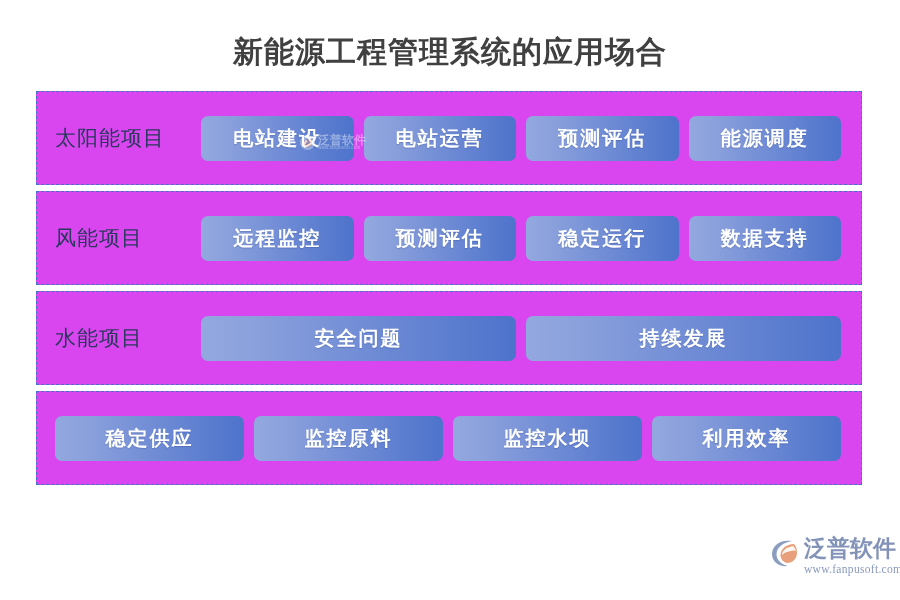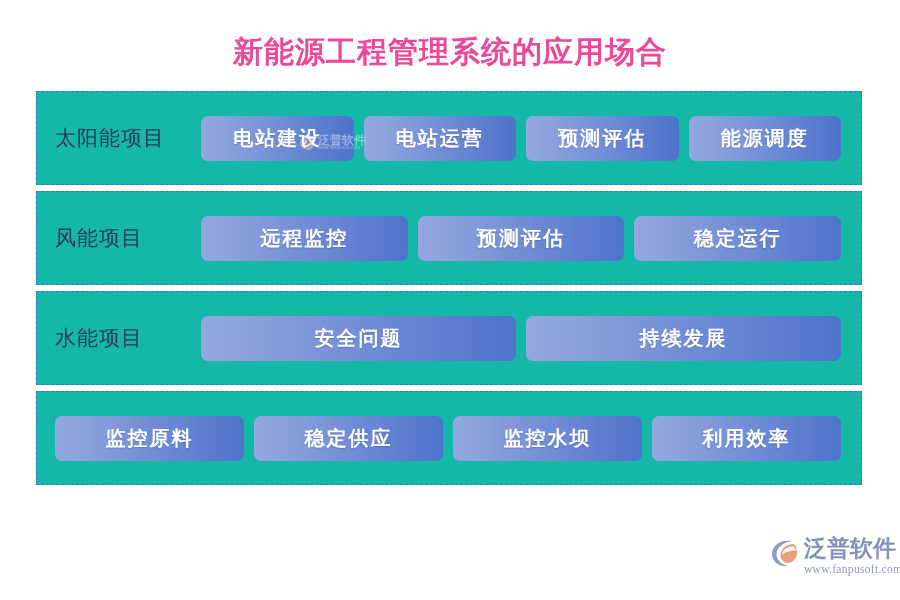--- a/index.html
+++ b/index.html
@@ -24,21 +24,21 @@
 
   
   .page-title {
     position: absolute;
     left: 0;
     top: 32px;
     width: 900px;
     text-align: center;
     font-size: 30px;
     font-weight: bold;
-    color: #ec4899;
+    color: #404040;
     letter-spacing: 1px;
     font-family: "Liberation Serif", "DejaVu Serif", serif;
     white-space: nowrap;
   }
 
   
   .rows-wrap {
     position: absolute;
     left: 36px;
     top: 91px;
@@ -46,21 +46,21 @@
   }
 
   .cat-row {
     box-sizing: border-box;
     border: 1.5px dashed #4472c4;
     height: 94px;
     margin-bottom: 6px;
     display: flex;
     align-items: center;
     padding-left: 18px;
-    background: #14b8a6;
+    background: #d946ef;
     position: relative;
   }
   .cat-row:last-child { margin-bottom: 0; }
 
   .cat-label {
     width: 146px;
     flex: 0 0 146px;
     font-size: 21px;
     color: #29385c;
     font-weight: normal;
@@ -199,35 +199,36 @@
         <div class="chip">能源调度</div>
       </div>
     </div>
 
     <div class="cat-row">
       <div class="cat-label">风能项目</div>
       <div class="chips">
         <div class="chip">远程监控</div>
         <div class="chip">预测评估</div>
         <div class="chip">稳定运行</div>
+        <div class="chip">数据支持</div>
       </div>
     </div>
 
     <div class="cat-row">
       <div class="cat-label">水能项目</div>
       <div class="chips">
         <div class="chip">安全问题</div>
         <div class="chip">持续发展</div>
       </div>
     </div>
 
     <div class="cat-row">
       <div class="chips">
+        <div class="chip">稳定供应</div>
         <div class="chip">监控原料</div>
-        <div class="chip">稳定供应</div>
         <div class="chip">监控水坝</div>
         <div class="chip">利用效率</div>
       </div>
     </div>
 
   </div>
 
   <div class="watermark">
     <div class="wm-mark"></div>
     <div class="wm-text">

